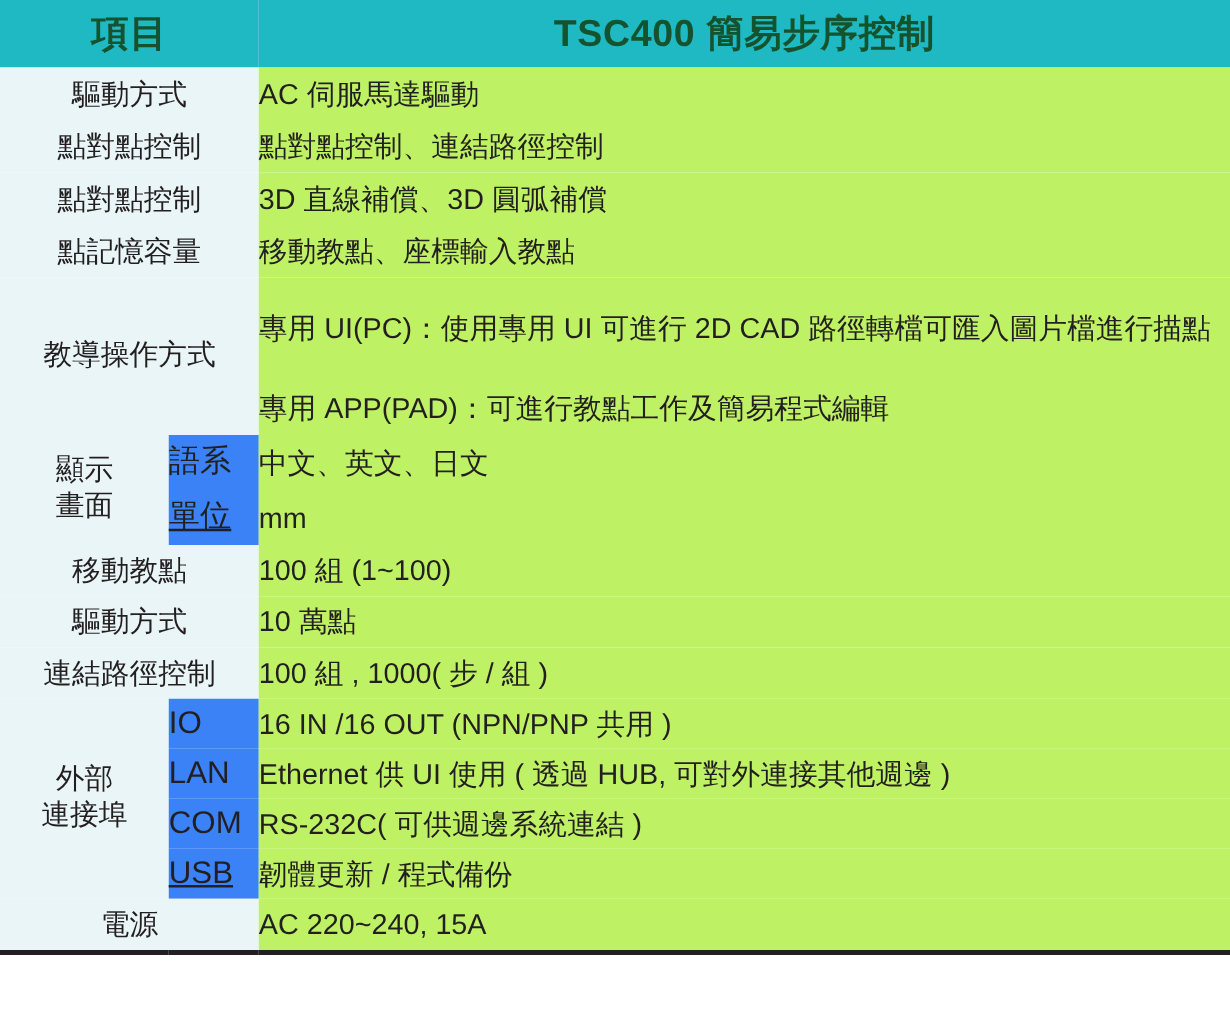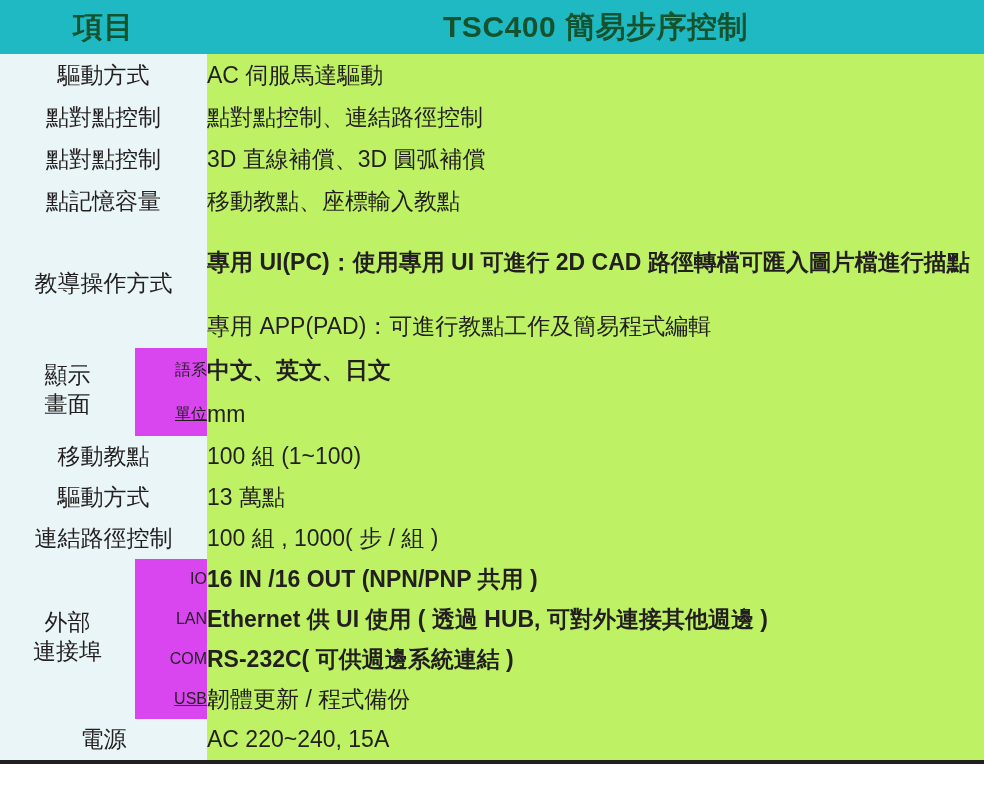--- a/index.html
+++ b/index.html
@@ -59,41 +59,41 @@
     line-height: 1.25;
     border-bottom: 2px solid #6d6e71;
     border-right: 2px solid #939598;
     padding: 6px 4px;
     margin-top: 48px;
   }
   .lbl.r-dark { border-right: 2px solid #6d6e71; font-family: Liberation Mono, monospace; }
 
   
   .sub {
-    background: #d946ef;
-    text-align: right;
-    font-size: 16px;
+    background: #3b82f6;
+    text-align: left;
+    font-size: 25px;
     line-height: 1.25;
     border-bottom: 2px solid #939598;
     border-right: 2px solid #939598;
     padding: 4px 2px;
   }
   .sub.b-dark { border-bottom: 2px solid #6d6e71; text-decoration: underline; }
 
   
   .val {
     background: #bef264;
     text-align: left;
     font-size: 23px;
     line-height: 1.32;
     border-bottom: 2px solid #6d6e71;
     padding: 6px 8px 6px 14px;
     margin-top: 22px;
   }
-  .val.thin-b { border-bottom: 2px solid #939598; font-weight: bold; }
+  .val.thin-b { border-bottom: 2px solid #939598; }
   .val.two-line { line-height: 1.3; }
   .final-b { border-bottom: 4px solid #231f20 !important; }
 
   .stack-line { display: block; }
 </style>
 </head>
 <body>
 
 <table id="spec-table">
   <colgroup>
@@ -149,21 +149,21 @@
       <td class="val">mm</td>
     </tr>
 
     <tr>
       <td colspan="2" class="lbl" style="height:41px">移動教點</td>
       <td class="val">100 組 (1~100)</td>
     </tr>
 
     <tr>
       <td colspan="2" class="lbl" style="height:41px">驅動方式</td>
-      <td class="val">13 萬點</td>
+      <td class="val">10 萬點</td>
     </tr>
 
     <tr>
       <td colspan="2" class="lbl" style="height:41px">連結路徑控制</td>
       <td class="val">100 組 , 1000( 步 / 組 )</td>
     </tr>
 
     <tr>
       <td rowspan="4" class="lbl r-dark">
         <span class="stack-line">外部</span>

